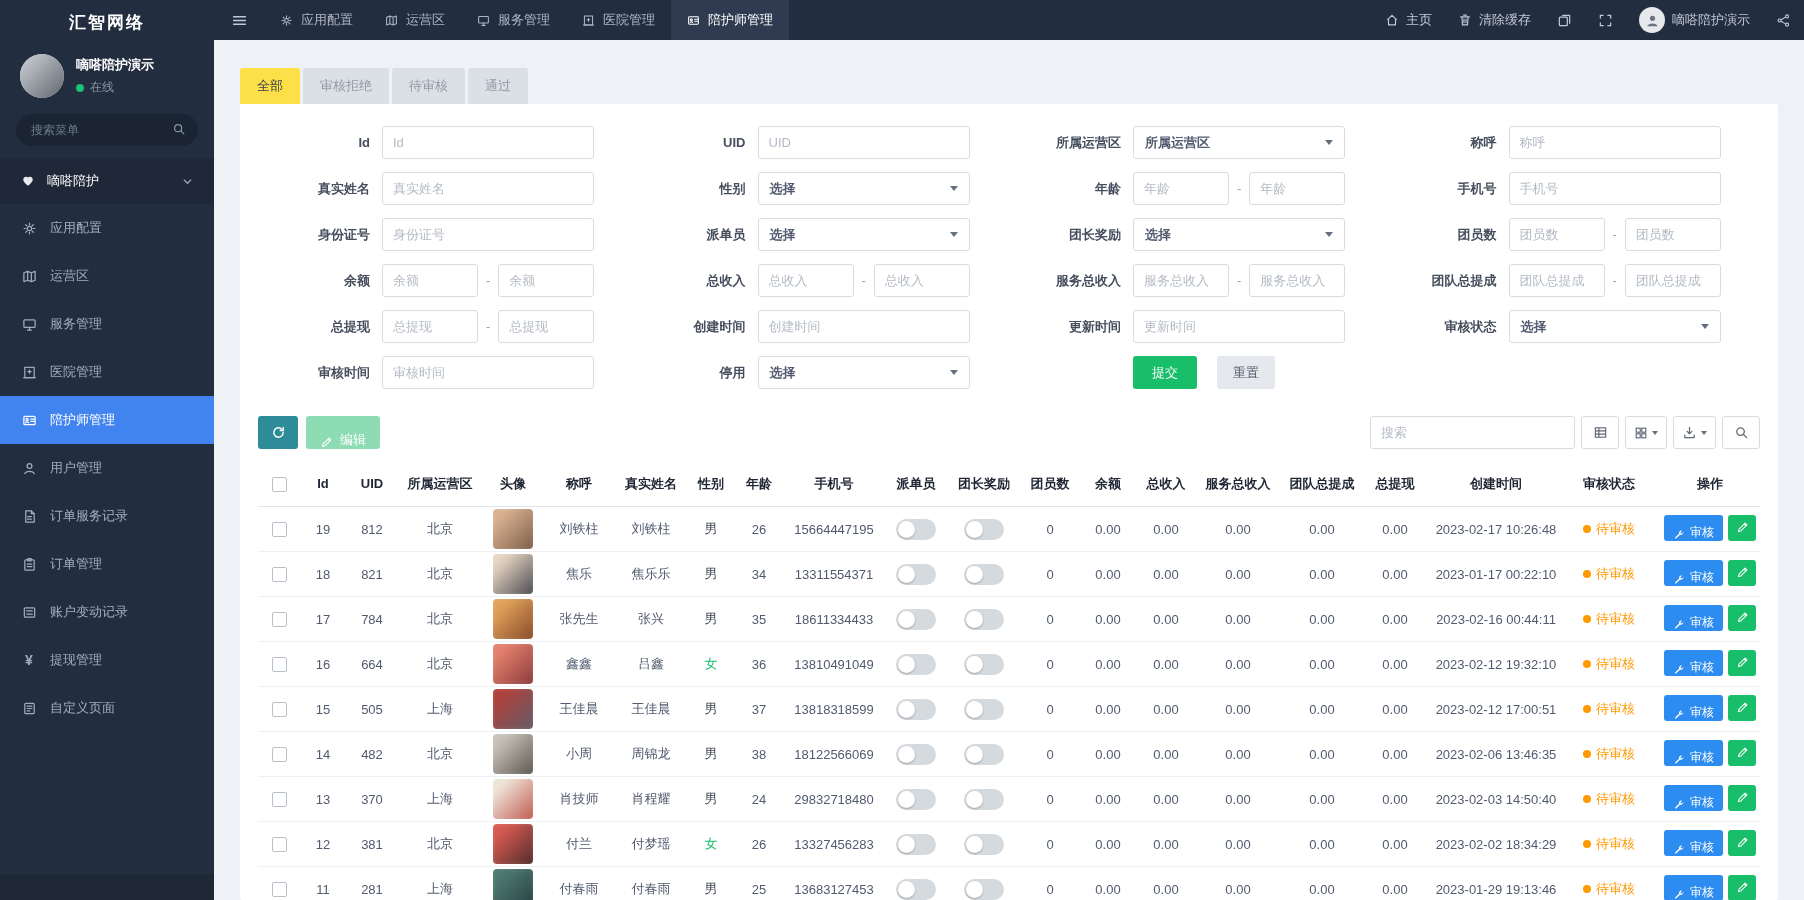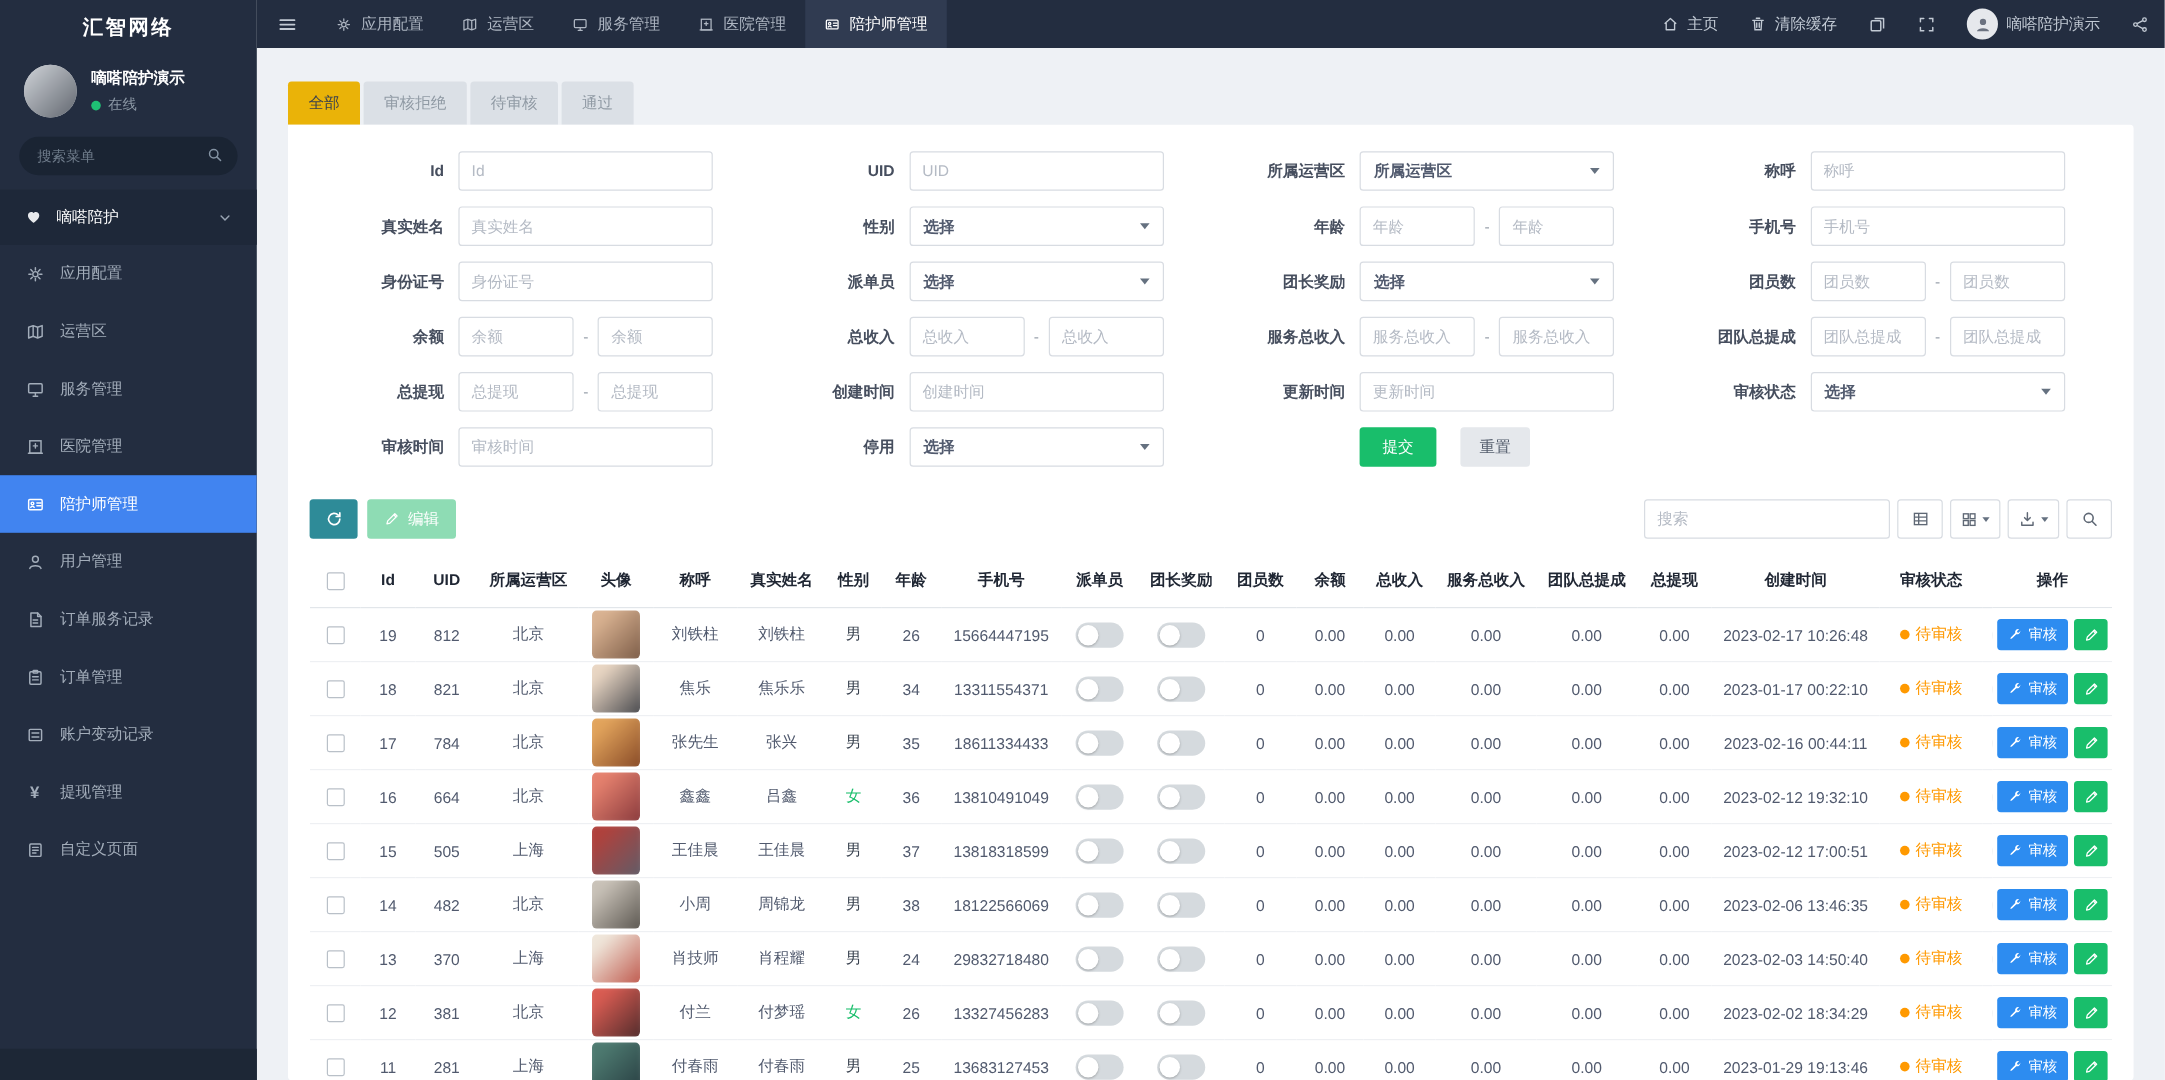--- a/index.html
+++ b/index.html
@@ -36,41 +36,41 @@
   .tb-tab{height:100%;display:flex;align-items:center;gap:8px;padding:0 16px;font-size:13px;color:#aeb6c2;cursor:pointer;white-space:nowrap}
   .tb-tab.active{background:#303b51;color:#fff}
   .tb-right{margin-left:auto;display:flex;align-items:center;height:100%}
   .tb-link,.tb-icon,.tb-user{height:100%;display:flex;align-items:center;gap:7px;padding:0 13px;cursor:pointer;font-size:13px;color:#c2cad4;white-space:nowrap}
   .tb-avatar{width:26px;height:26px;border-radius:50%;background:#e6e8ec;display:inline-flex;align-items:center;justify-content:center;color:#6b7280}
 
   
   .content{flex:1;padding:28px 26px 0;display:flex;flex-direction:column;overflow:hidden}
   .f-tabs{display:flex;gap:3px}
   .f-tab{height:36px;padding:0 17px;display:flex;align-items:center;font-size:13px;background:#dbe0e6;color:#909aa4;border-radius:3px 3px 0 0;cursor:pointer}
-  .f-tab.active{background:#eab308;color:#39404f}
+  .f-tab.active{background:#fde047;color:#39404f}
   .panel{flex:1;background:#fff;border-radius:0 3px 3px 3px;padding:22px 18px 0;overflow:hidden;display:flex;flex-direction:column}
 
   
   .f-row{display:grid;grid-template-columns:repeat(4,1fr);margin-bottom:13px}
   .f-cell{display:flex;align-items:center;min-width:0}
   .f-label{width:112px;text-align:right;margin-right:12px;font-weight:bold;color:#464e5e;font-size:13px;flex-shrink:0;white-space:nowrap}
   .f-field{display:flex;align-items:center;gap:8px}
   .f-in{height:33px;border:1px solid #d8dce2;border-radius:3px;padding:0 10px;font-size:13px;color:#515a6e;width:212px;background:#fff;outline:none;font-family:inherit}
   .f-in::placeholder{color:#b4bac4}
   .f-in.sm{width:96px}
   .dash{color:#9aa2ad}
   .f-sel{width:212px;height:33px;border:1px solid #d8dce2;border-radius:3px;display:flex;align-items:center;justify-content:space-between;padding:0 11px;color:#515a6e;font-weight:bold;cursor:pointer;background:#fff}
   .caret{width:0;height:0;border-left:4px solid transparent;border-right:4px solid transparent;border-top:5px solid #657180;display:inline-block}
   .btn-submit{height:33px;padding:0 19px;background:#19be6b;color:#fff;border:none;border-radius:3px;font-size:13px;margin-right:12px;cursor:pointer;font-family:inherit}
   .btn-reset{height:33px;padding:0 16px;background:#e5e8ec;color:#535c6b;border:none;border-radius:3px;font-size:13px;cursor:pointer;font-family:inherit}
 
   
   .toolbar{display:flex;align-items:center;margin-top:14px;padding-bottom:12px}
   .t-refresh{width:40px;height:33px;background:#2e8b98;color:#fff;border:none;border-radius:3px;display:flex;align-items:center;justify-content:center;cursor:pointer}
-  .t-edit{height:33px;padding:0 14px;background:#8edcb4;color:#fff;border:none;border-radius:3px;margin-left:8px;display:flex;align-items:center;gap:7px;font-size:13px;cursor:pointer;font-family:inherit}
+  .t-edit{height:33px;padding:0 14px;background:#8edcb4;color:#fff;border:none;border-radius:3px;margin-left:8px;display:flex;align-items:flex-end;gap:7px;font-size:13px;cursor:pointer;font-family:inherit}
   .t-right{margin-left:auto;display:flex;align-items:center}
   .t-search{width:205px;height:33px;border:1px solid #d8dce2;border-radius:3px;padding:0 10px;font-size:13px;outline:none;color:#515a6e;font-family:inherit}
   .t-search::placeholder{color:#b4bac4}
   .icon-btn{height:33px;min-width:38px;padding:0 8px;border:1px solid #d8dce2;background:#fff;border-radius:3px;display:flex;align-items:center;justify-content:center;gap:4px;color:#5f6875;margin-left:6px;cursor:pointer}
   .caret.sm{border-left-width:3.5px;border-right-width:3.5px;border-top-width:4.5px}
 
   
   .table-wrap{flex:1;position:relative;overflow-x:auto;overflow-y:hidden;scrollbar-width:none}
   .table-wrap::-webkit-scrollbar{display:none}
   table{border-collapse:separate;border-spacing:0;table-layout:fixed;width:1550px}
@@ -82,21 +82,21 @@
   .t-avatar i{position:absolute;inset:-6px;filter:blur(4px);display:block}
   .tg{width:40px;height:21px;border-radius:11px;background:#d5dade;position:relative;display:inline-block;vertical-align:middle;cursor:pointer}
   .tg::after{content:"";position:absolute;left:2px;top:2px;width:17px;height:17px;border-radius:50%;background:#fff;box-shadow:0 1px 2px rgba(0,0,0,.25)}
   .g-f{color:#19be6b}
   .g-m{color:#39424f}
   .st{color:#ff9900;display:inline-flex;align-items:center;gap:5px}
   .st-dot{width:8px;height:8px;border-radius:50%;background:#ff9900;display:inline-block}
   th.op,td.op{position:sticky;right:0;background:#fff;z-index:2}
   td.op::before,th.op::before{content:"";position:absolute;top:0;bottom:0;left:-14px;width:14px;background:linear-gradient(to left,rgba(255,255,255,.97),rgba(255,255,255,0))}
   .ops{display:inline-flex;align-items:center;gap:5px}
-  .btn-audit{height:26px;padding:0 9px;background:#2d8cf0;color:#fff;border:none;border-radius:3px;display:inline-flex;align-items:center;gap:5px;font-size:12px;cursor:pointer;font-family:inherit}
+  .btn-audit{height:26px;padding:0 9px;background:#2d8cf0;color:#fff;border:none;border-radius:3px;display:inline-flex;align-items:flex-end;gap:5px;font-size:12px;cursor:pointer;font-family:inherit}
   .btn-pedit{width:28px;height:26px;background:#19be6b;color:#fff;border:none;border-radius:3px;display:inline-flex;align-items:center;justify-content:center;cursor:pointer}
   .yen{font-size:14px;font-weight:bold}
   svg.ic{display:block}
 </style>
 </head>
 <body>
 
 <svg width="0" height="0" style="position:absolute" aria-hidden="true">
   <defs>
     <g id="g-stroke" fill="none" stroke="currentColor" stroke-width="1.3" stroke-linecap="round" stroke-linejoin="round"></g>

